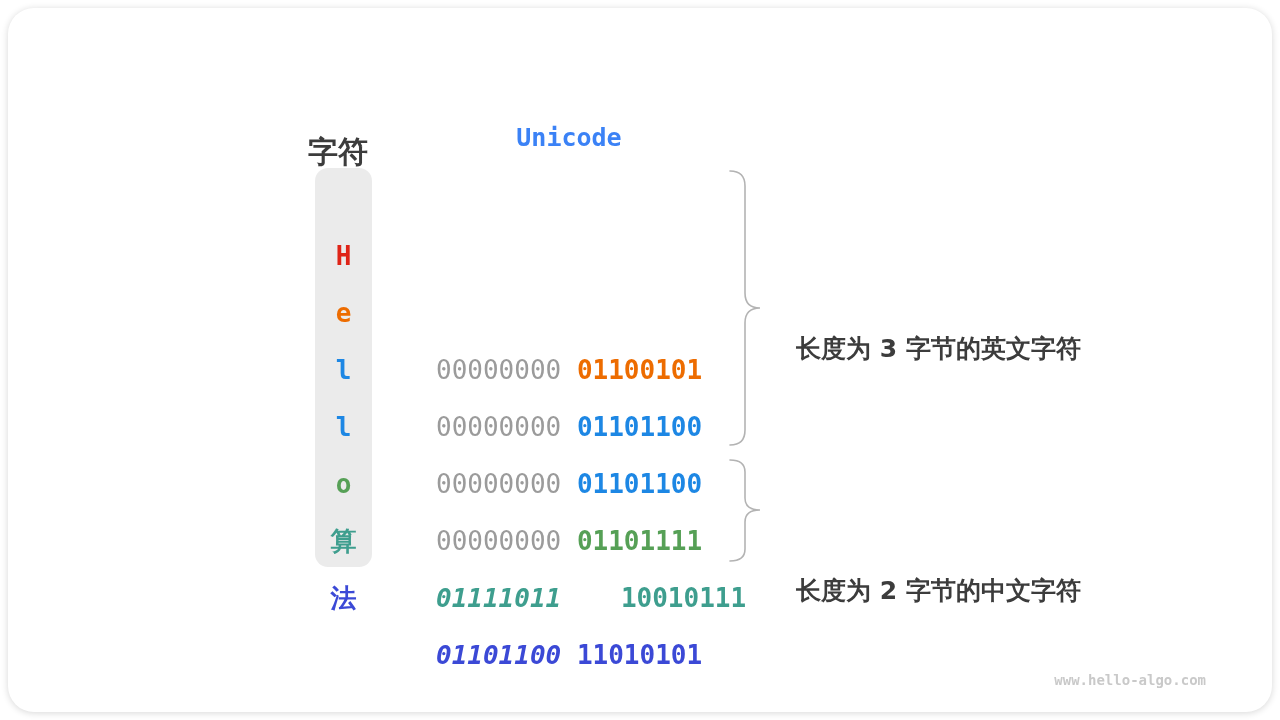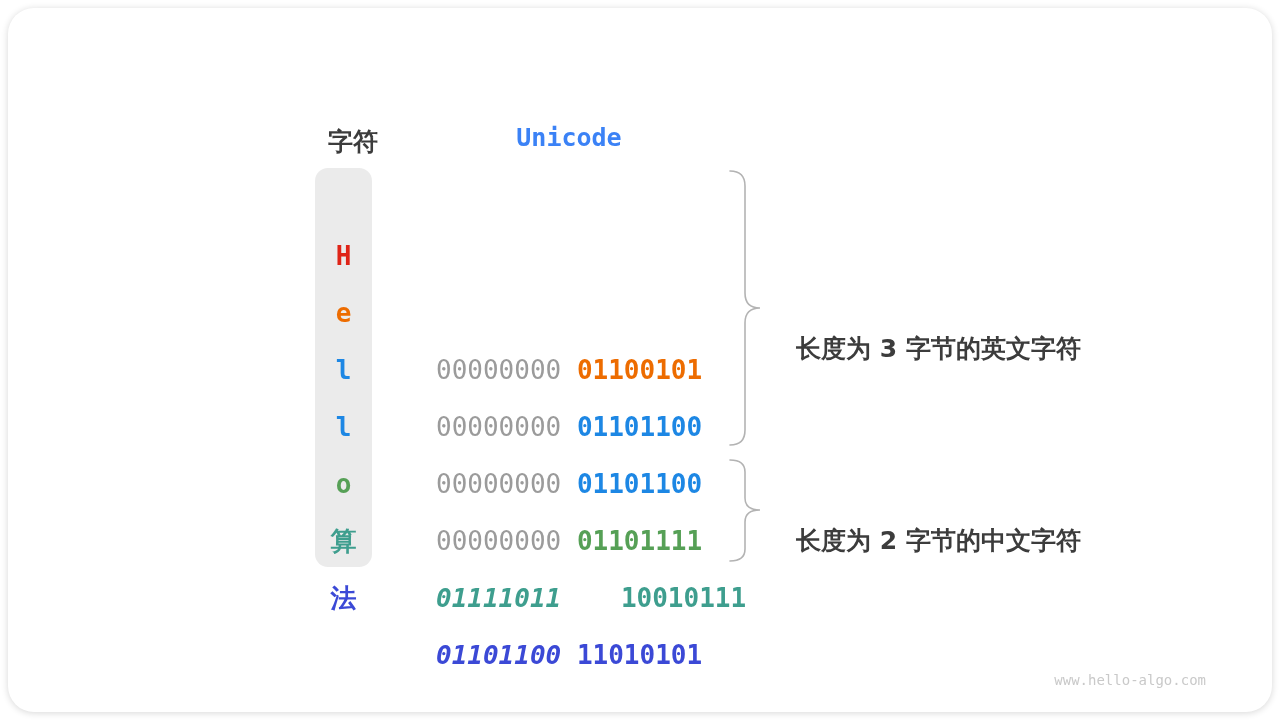--- a/index.html
+++ b/index.html
@@ -10,23 +10,23 @@
     position: absolute;
     left: 8px; top: 8px; right: 8px; bottom: 8px;
     background: #ffffff;
     border-radius: 26px;
     box-shadow: 0 1px 7px rgba(0,0,0,0.16);
   }
 
   .abs { position: absolute; }
 
   .hdr-char {
-    left: 300px; top: 117px; width: 70px;
-    text-align: right;
-    font-size: 25px; font-weight: 700; color: #3c3c3c;
+    left: 300px; top: 124px; width: 70px;
+    text-align: left;
+    font-size: 30px; font-weight: 700; color: #3c3c3c;
     font-family: "DejaVu Sans", sans-serif;
   }
   .hdr-unicode {
     left: 428px; top: 115px; width: 266px;
     text-align: center;
     font-size: 25px; font-weight: 700; color: #3b82f6;
     font-family: "DejaVu Sans Mono", monospace;
   }
 
   .char-col-bg {
@@ -77,20 +77,21 @@
     font-size: 24px;
     color: #9e9e9e;
     font-weight: 700;
   }
 
   .watermark {
     right: 66px; bottom: 24px;
     font-size: 14px;
     color: #c9c9c9;
     font-family: "DejaVu Sans Mono", monospace;
+    font-weight: bold;
   }
 </style>
 </head>
 <body>
 
 <div class="card">
 
   <div class="abs hdr-char">字符</div>
   <div class="abs hdr-unicode">Unicode</div>
 
@@ -137,19 +138,19 @@
   </svg>
 
   <svg class="abs brace" style="left:707px; top:440px;" width="56" height="125" viewBox="0 0 56 125">
     <path d="M15,12 Q30,12 30,24 L30,50 Q30,62 45,62 Q30,62 30,74 L30,101 Q30,113 15,113"></path>
   </svg>
 
   <div class="abs annotation" style="top:266px;">
     <div>长度为 3 字节的英文字符</div>
   </div>
 
-  <div class="abs annotation" style="top:458px;">
+  <div class="abs annotation" style="top:508px;">
     <div>长度为 2 字节的中文字符</div>
   </div>
 
   <div class="abs watermark">www.hello-algo.com</div>
 
 </div>
 
 </body></html>

